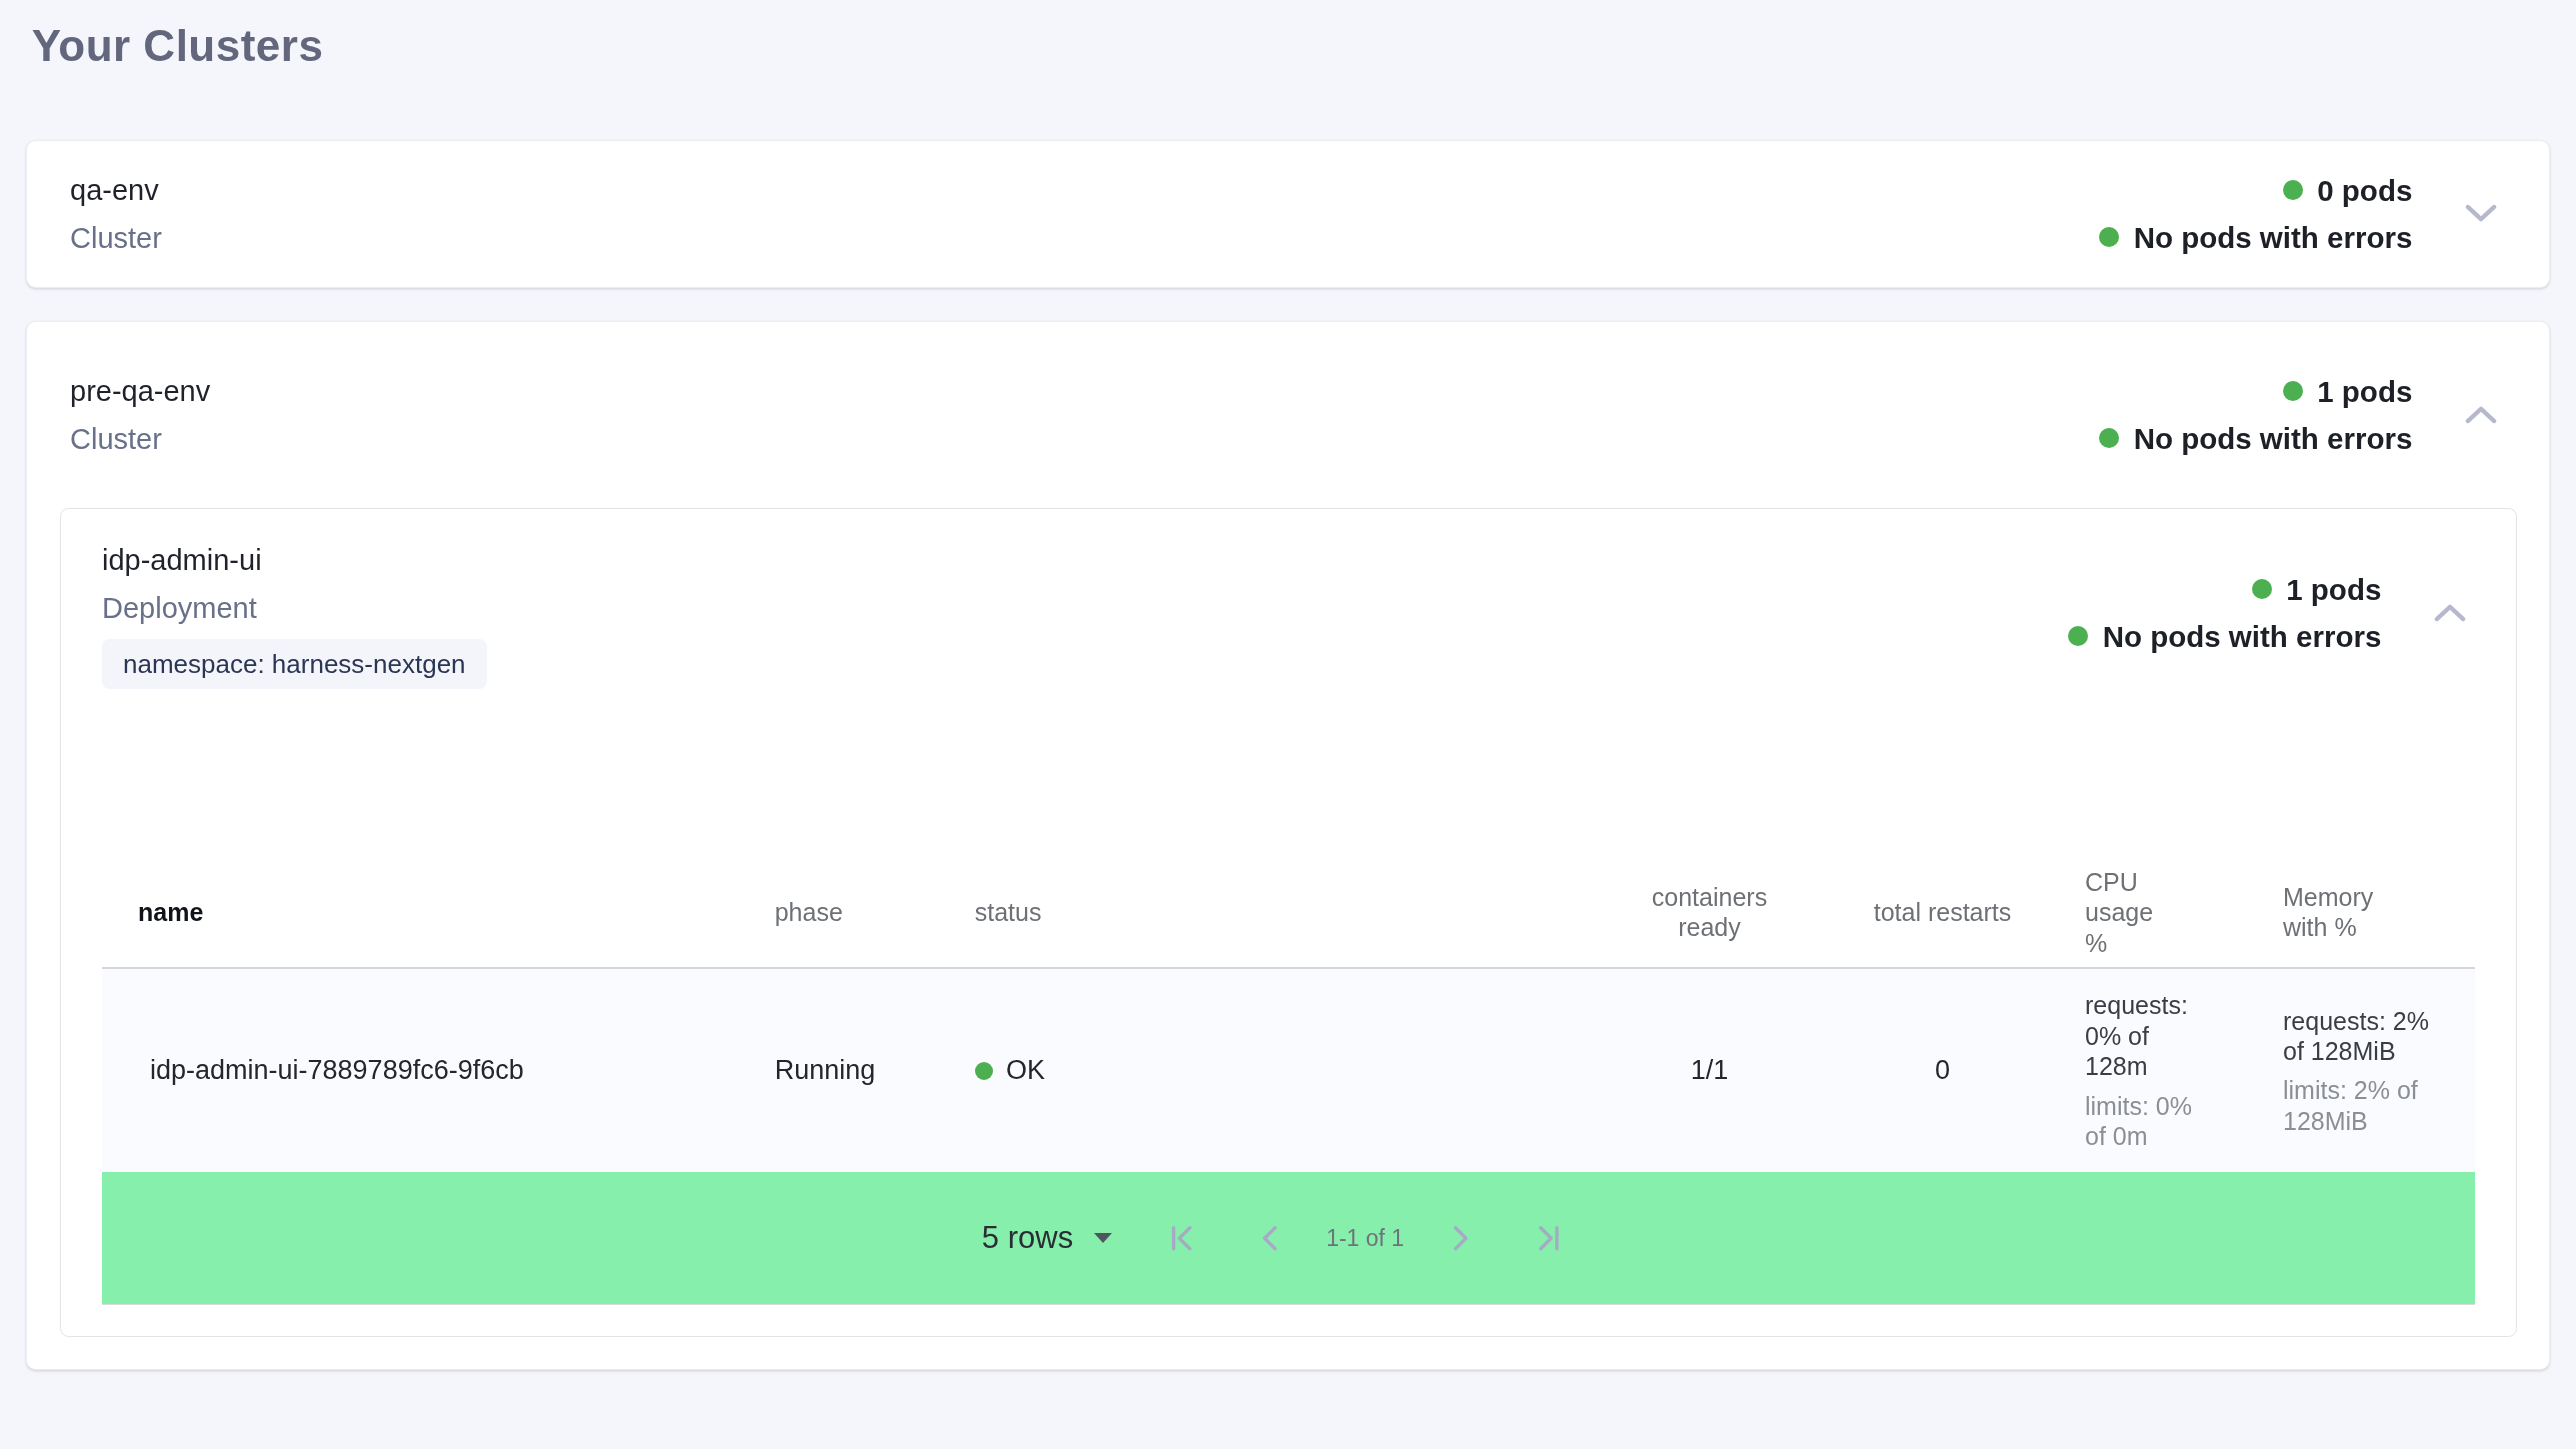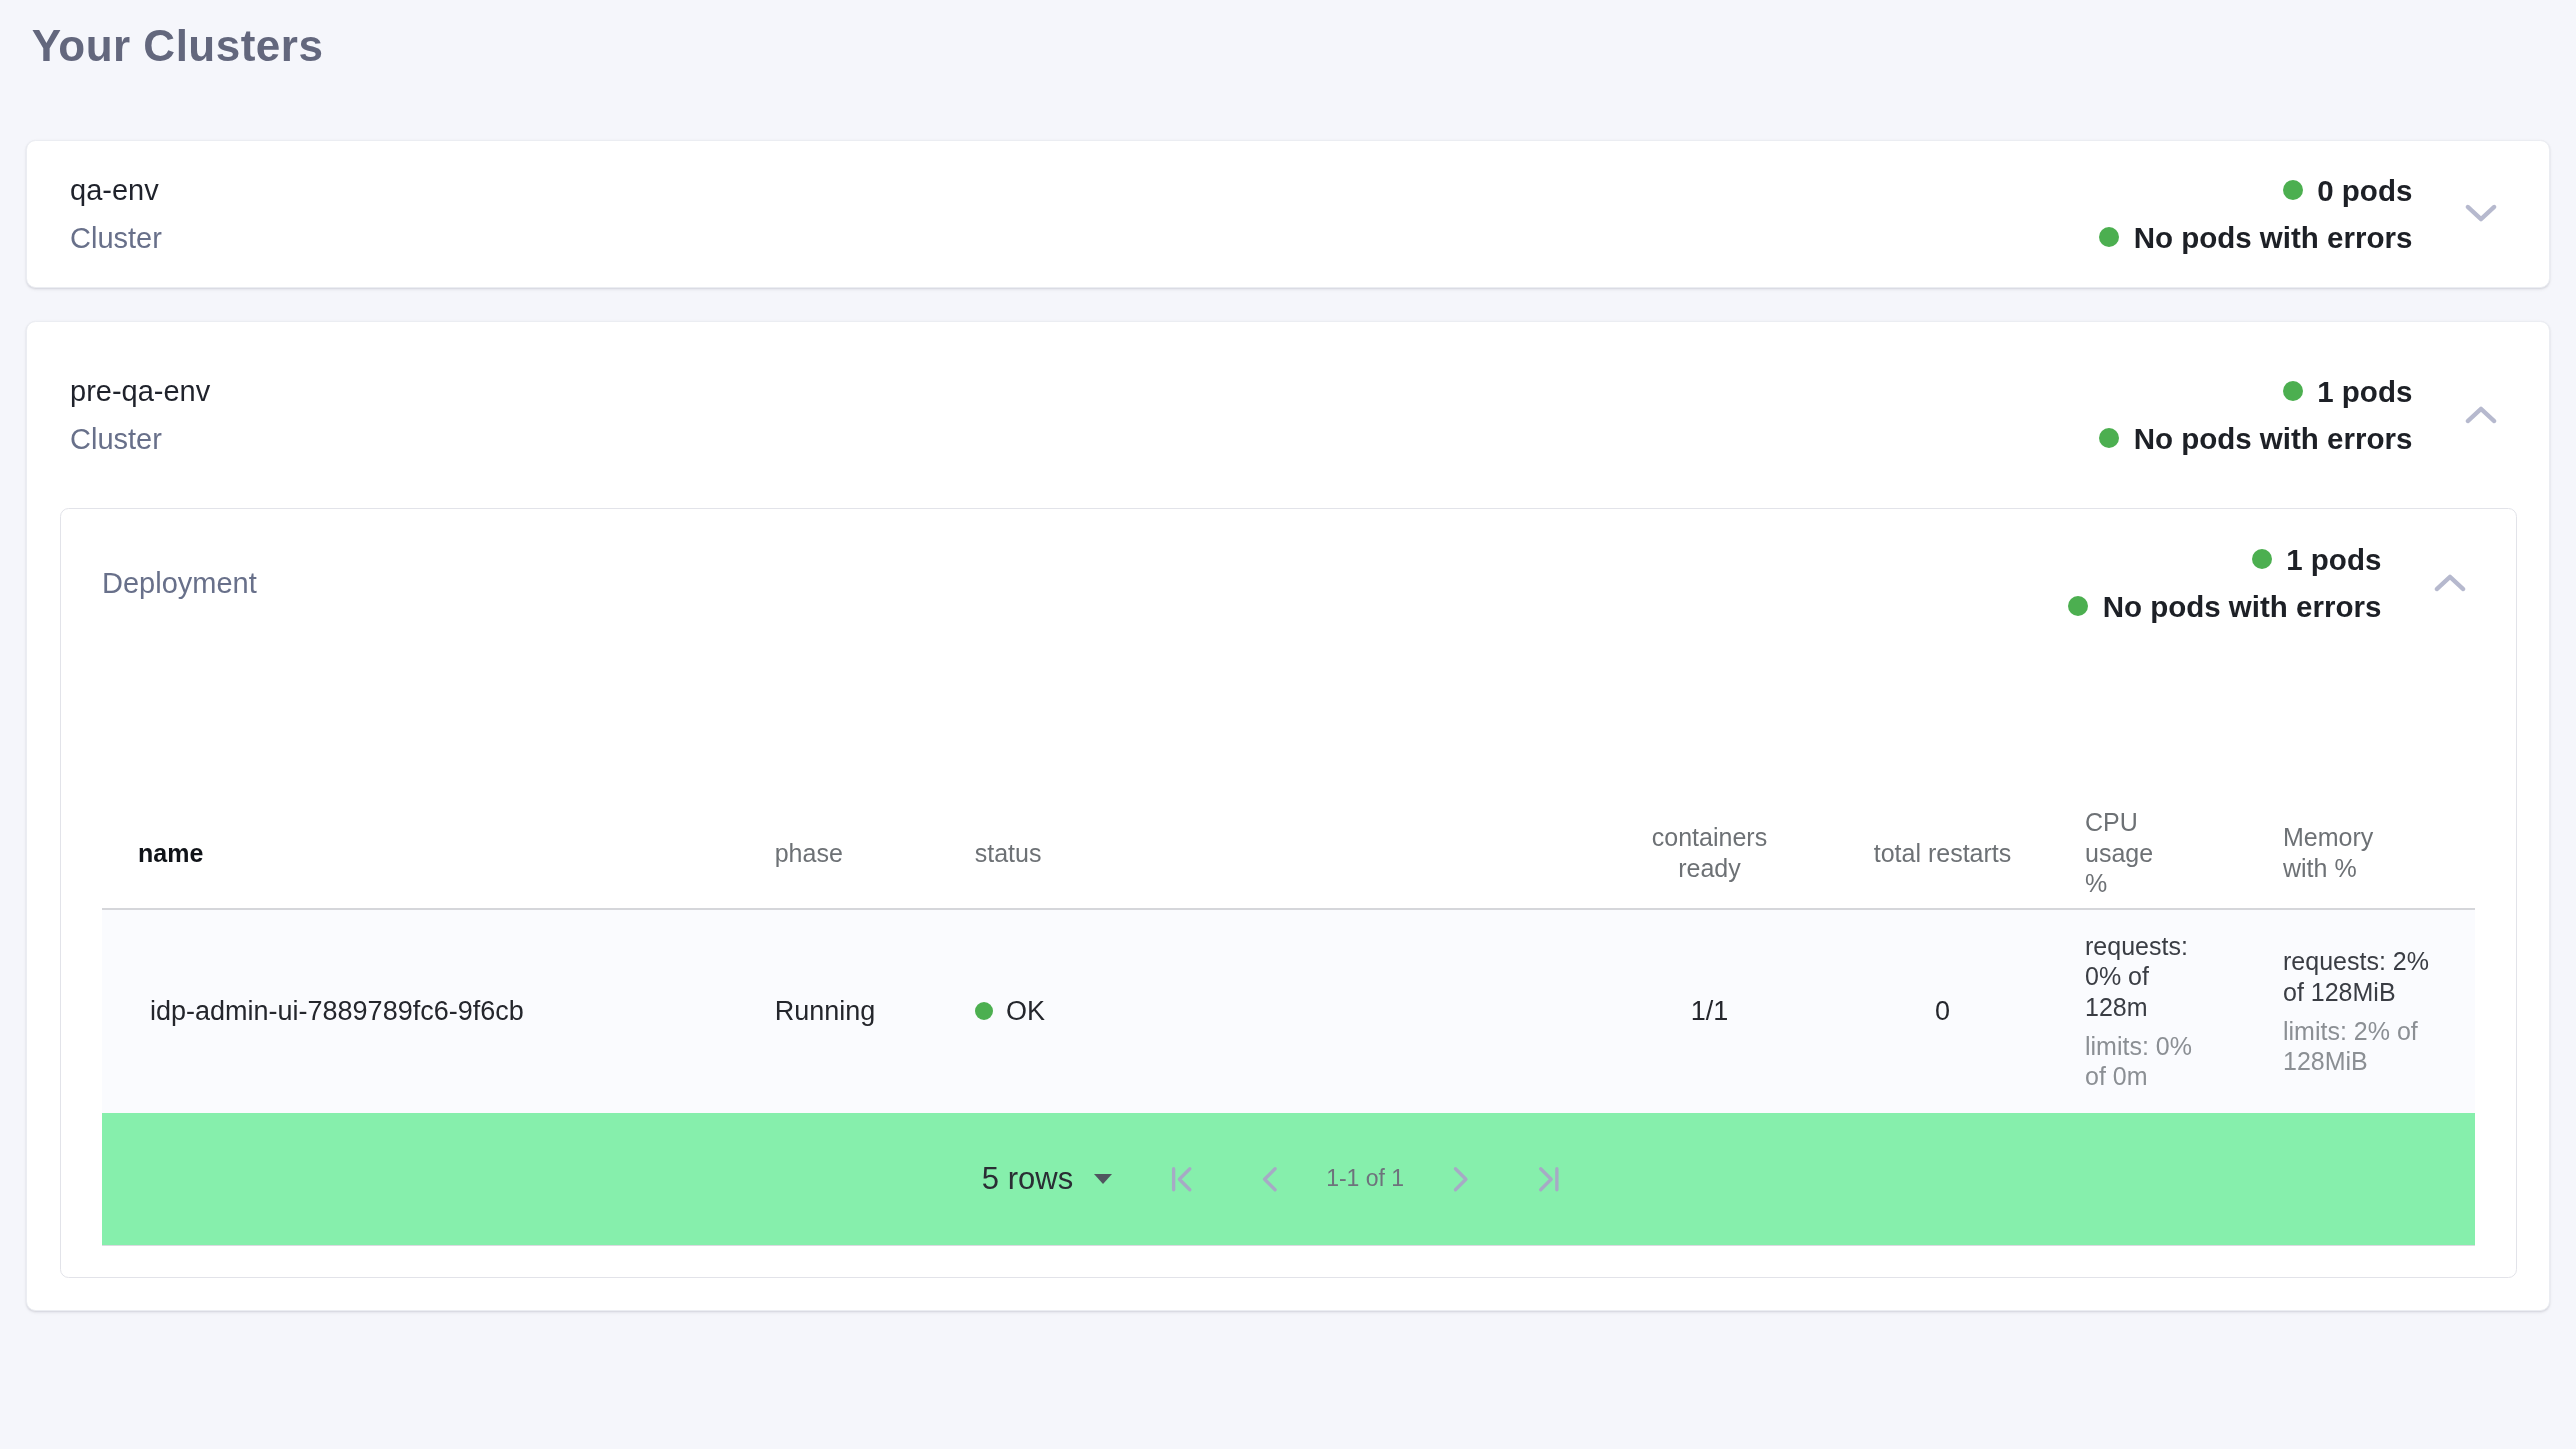--- a/index.html
+++ b/index.html
@@ -228,21 +228,23 @@
         <div class="chevron-btn">
           <svg width="34" height="21" viewBox="0 0 36 22">
             <path d="M4 18 L18 5 L32 18" fill="none" stroke="#b6b9ce" stroke-width="4.5" stroke-linecap="round" stroke-linejoin="round"></path>
           </svg>
         </div>
       </div>
 
       <div class="deployment-card">
         <div class="deployment-header">
           <div class="entity-titles">
+            <div class="entity-name">idp-admin-ui</div>
             <div class="entity-kind">Deployment</div>
+            <div class="namespace-badge">namespace: harness-nextgen</div>
           </div>
           <div class="spacer"></div>
           <div class="pod-status">
             <div class="status-line">
               <span class="dot"></span>
               <span>1 pods</span>
             </div>
             <div class="status-line">
               <span class="dot"></span>
               <span>No pods with errors</span>

